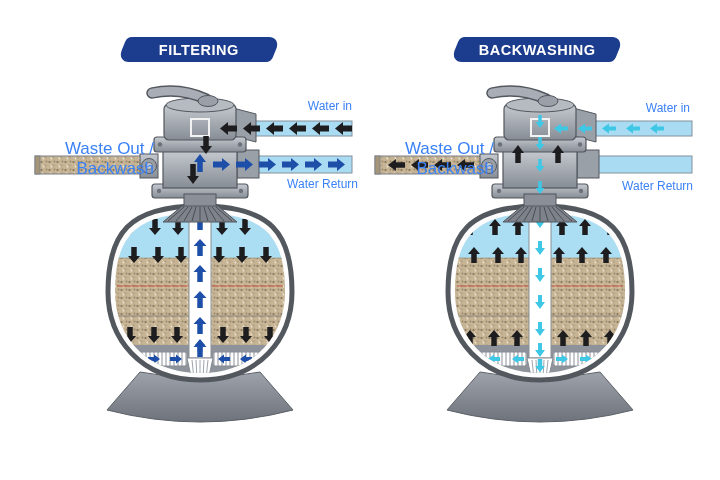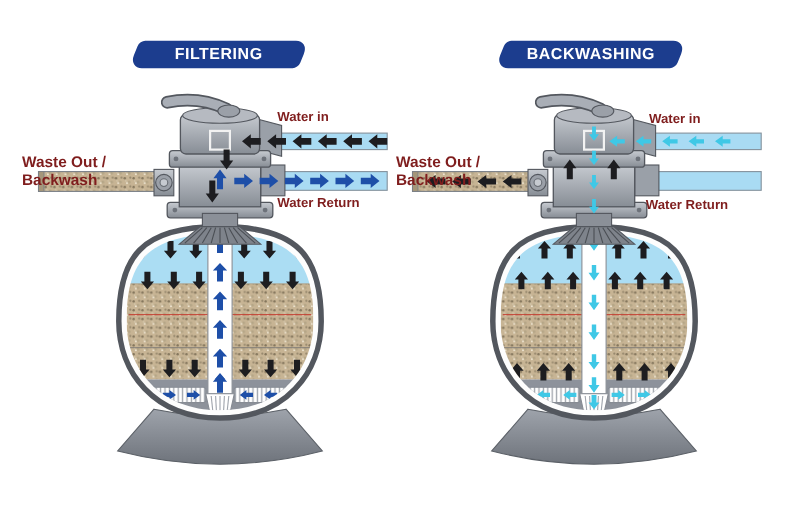--- a/index.html
+++ b/index.html
@@ -3,22 +3,22 @@
 <meta charset="utf-8">
 <style>
   html,body{margin:0;padding:0;background:#fff;}
   #stage{position:relative;width:720px;height:480px;background:#ffffff;overflow:hidden;
          font-family:"Liberation Sans",sans-serif;}
   .banner{position:absolute;top:37px;height:25px;background:var(--banner-bg,#1c3d8e);
           transform:skewX(-22deg);border-radius:5px 12px 5px 12px;
           display:flex;align-items:center;justify-content:center;}
   .banner span{transform:skewX(22deg);color:var(--banner-text,#fff);font-weight:bold;
                font-size:14.5px;letter-spacing:.5px;}
-  .lbl{position:absolute;font-weight:bold;font-size:12px;color:#7f1d1d;text-align:left;}
-  .lbl.small{font-size:14px;}
+  .lbl{position:absolute;font-weight:normal;font-size:12px;color:#3b82f6;text-align:right;}
+  .lbl.small{font-size:17px;}
   svg{position:absolute;left:0;top:0;}
 </style>
 </head>
 <body>
 
 <div id="stage">
 
   <svg id="scene" width="720" height="480" viewBox="0 0 720 480">
       <defs>
         <linearGradient id="gV" x1="0" y1="0" x2="0" y2="1">

